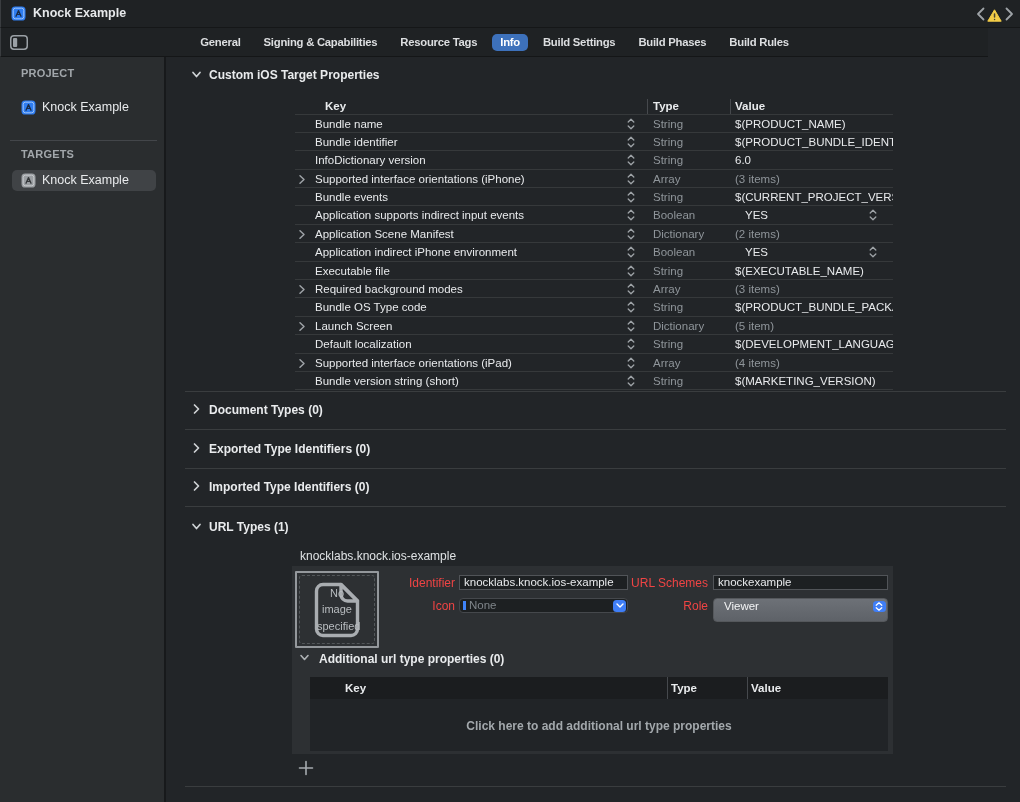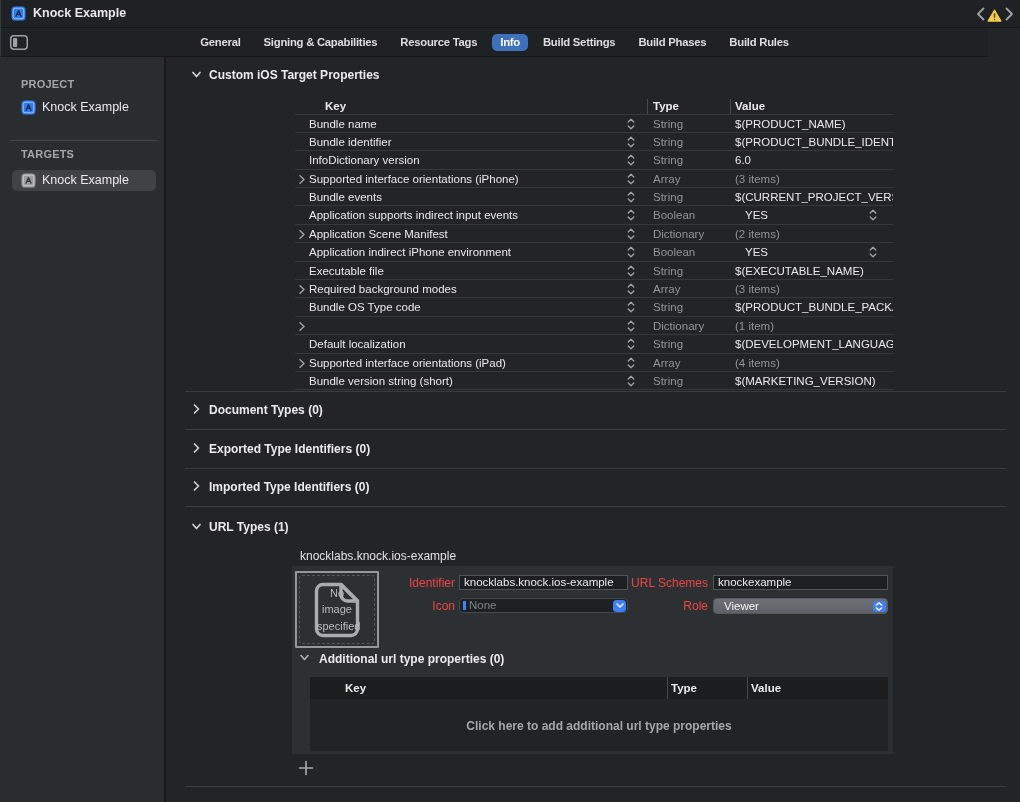--- a/index.html
+++ b/index.html
@@ -67,21 +67,21 @@
   .sec-head .t { position:absolute; left:41px; font-size:12px; font-weight:700; color:#e9ebed; white-space:nowrap; }
 
   
   .ptable-head { position:absolute; left:127px; top:42px; width:598px; height:15px; }
   .ptable-head .h { position:absolute; font-size:11.5px; font-weight:700; color:#e9ebed; top:0; line-height:15px;}
   .ptable-head .vline { position:absolute; top:0; width:1px; height:15px; background:#46494d; }
   .prows { position:absolute; left:127px; top:57.5px; width:598px; }
   .prow { position:relative; width:598px; height:18.4px; border-bottom:1px solid #36393b; }
   .prow .disc { position:absolute; left:2px; top:4px; }
   .prow .k {
-    position:absolute; left:14px; top:0; width:300px; height:18px; line-height:18px;
+    position:absolute; left:20px; top:0; width:300px; height:18px; line-height:18px;
     font-size:11.5px; font-weight:500; color:#e8eaec; white-space:nowrap;
   }
   .prow .step { position:absolute; left:332px; top:3px; }
   .prow .ty {
     position:absolute; left:358px; top:0; width:74px; height:18px; line-height:18px;
     font-size:11.5px; color:#8f959a; white-space:nowrap;
   }
   .prow .v {
     position:absolute; left:440px; top:0; width:158px; height:18px; line-height:18px;
     font-size:11.5px; color:#e8eaec; white-space:nowrap; overflow:hidden;
@@ -120,21 +120,21 @@
     position:absolute; height:15px; background:#1d2022; border:1px solid #45484c;
     border-radius:4px;
   }
   .combo .caret { position:absolute; left:3px; top:2px; bottom:2px; width:2.5px; background:#3f83f9; }
   .combo .ph { position:absolute; left:9px; top:0; line-height:13.5px; font-size:11.5px; color:#7f858a; }
   .combo .btn {
     position:absolute; right:1px; top:1px; width:13px; height:11.5px;
     background:#3f7ef7; border-radius:3.5px; display:flex; align-items:center; justify-content:center;
   }
   .popup {
-    position:absolute; height:16px; border-radius:4px;
+    position:absolute; height:24px; border-radius:4px;
     background:linear-gradient(#6d7177,#5e6268); border:1px solid #55585c;
   }
   .popup .pv { position:absolute; left:10px; top:0; line-height:14.5px; font-size:11.5px; color:#f3f4f5; }
   .popup .btn {
     position:absolute; right:1.5px; top:1.5px; width:13px; height:11.5px;
     background:#3f7ef7; border-radius:3.5px; display:flex; align-items:center; justify-content:center;
   }
 
   .addhead { position:absolute; left:0; top:0; }
   .addhead .chev { position:absolute; left:131px; top:595px; }
@@ -200,21 +200,21 @@
       <span class="tab">Signing &amp; Capabilities</span>
       <span class="tab">Resource Tags</span>
       <span class="tab active">Info</span>
       <span class="tab">Build Settings</span>
       <span class="tab">Build Phases</span>
       <span class="tab">Build Rules</span>
     </div>
   </div>
 
   <div class="sidebar">
-    <div class="side-h" style="top:21px">PROJECT</div>
+    <div class="side-h" style="top:10px">PROJECT</div>
     <div class="side-row" style="top:40px">
       <span class="ic">
         <svg width="15" height="15" viewBox="0 0 15 15">
           <rect x="0.5" y="0.5" width="14" height="14" rx="3.6" fill="#2e7cf0"></rect>
           <rect x="2.2" y="2.2" width="10.6" height="10.6" rx="2.2" fill="none" stroke="#9ec4f7" stroke-width="1"></rect>
           <path d="M5 10.2 L7.5 4.6 L10 10.2 M5.9 8.3 H9.1" fill="none" stroke="#1a2b45" stroke-width="1.3" stroke-linecap="round" stroke-linejoin="round"></path>
         </svg>
       </span>
       <span class="lbl">Knock Example</span>
     </div>
@@ -387,27 +387,28 @@
           </span>
           <span class="ty">String</span>
           <span class="v">$(PRODUCT_BUNDLE_PACKAGE_TYPE)</span>
         </div>
         <div class="prow">
           <span class="disc">
             <svg width="10" height="11" viewBox="0 0 10 11">
               <path d="M3 1.8 L7 5.5 L3 9.2" fill="none" stroke="#9ea3a7" stroke-width="1.5" stroke-linecap="round" stroke-linejoin="round"></path>
             </svg>
           </span>
+          <span class="k">Launch Screen</span>
           <span class="step">
             <svg width="8" height="12" viewBox="0 0 8 12">
               <path d="M1.2 4 L4 1.2 L6.8 4 M1.2 8 L4 10.8 L6.8 8" fill="none" stroke="#9ea3a7" stroke-width="1.3" stroke-linecap="round" stroke-linejoin="round"></path>
             </svg>
           </span>
           <span class="ty">Dictionary</span>
-          <span class="v dim">(1 item)</span>
+          <span class="v dim">(5 item)</span>
         </div>
         <div class="prow">
           <span class="k">Default localization</span>
           <span class="step">
             <svg width="8" height="12" viewBox="0 0 8 12">
               <path d="M1.2 4 L4 1.2 L6.8 4 M1.2 8 L4 10.8 L6.8 8" fill="none" stroke="#9ea3a7" stroke-width="1.3" stroke-linecap="round" stroke-linejoin="round"></path>
             </svg>
           </span>
           <span class="ty">String</span>
           <span class="v">$(DEVELOPMENT_LANGUAGE)</span>

